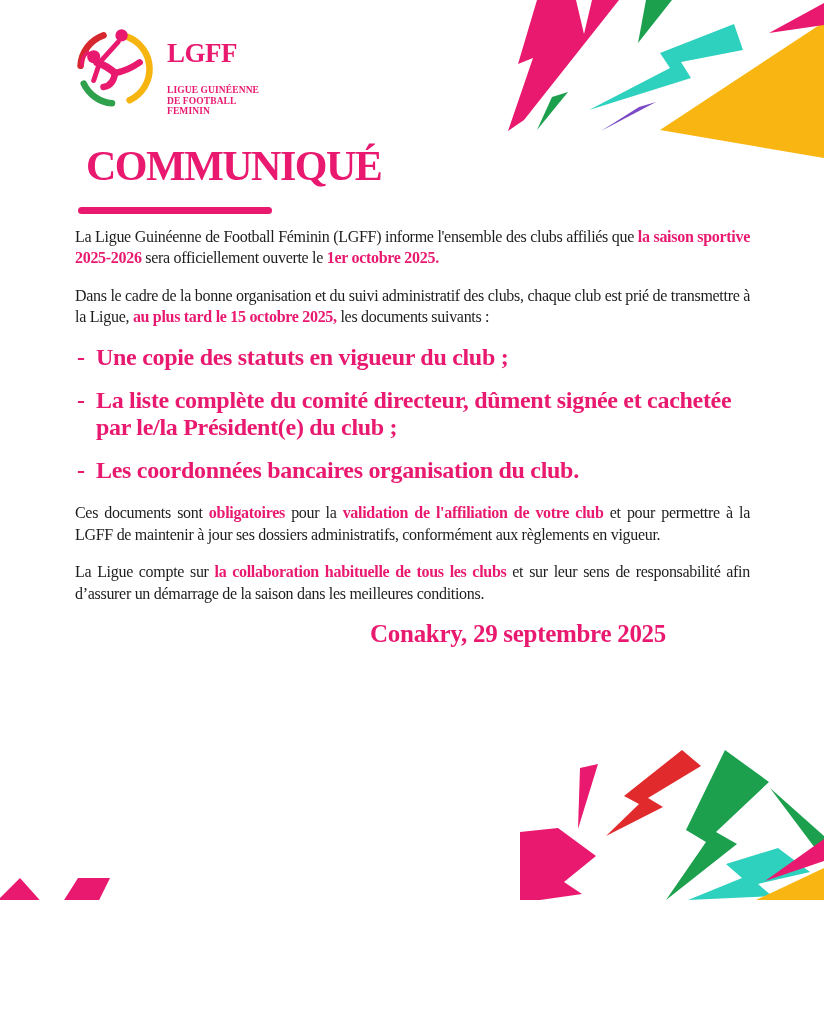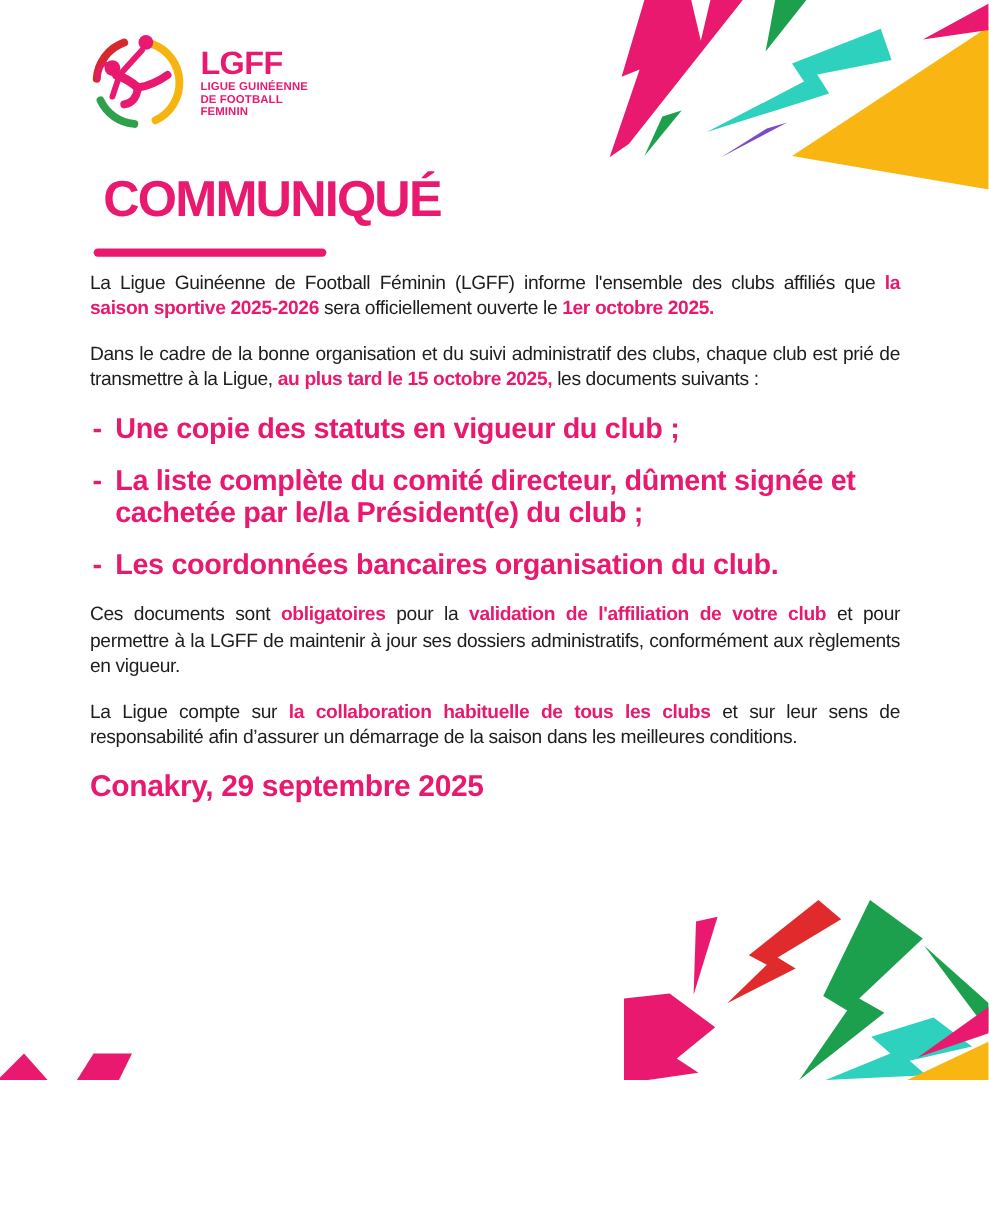--- a/index.html
+++ b/index.html
@@ -7,49 +7,49 @@
     --red:#E02A2C;
     --green:#1CA04E;
     --teal:#2ED0BE;
     --yellow:#F9B612;
     --purple:#7B4AC6;
     --ink:#1D1D1D;
   }
   html,body{margin:0;padding:0;background:#fff;}
   .page{
     position:relative;width:824px;height:900px;overflow:hidden;background:#fff;
-    font-family:Liberation Sans, sans-serif;color:var(--ink);
+    font-family:Liberation Serif, serif;color:var(--ink);
   }
   .deco{position:absolute;pointer-events:none;}
   .fill-pink{fill:var(--pink);} .fill-red{fill:var(--red);} .fill-green{fill:var(--green);}
   .fill-teal{fill:var(--teal);} .fill-yellow{fill:var(--yellow);} .fill-purple{fill:var(--purple);}
 
   
   .emblem{position:absolute;left:74px;top:27px;width:82px;height:84px;}
   .logo-text{position:absolute;left:167px;top:40px;color:var(--pink);}
   .logo-acronym{font-size:27px;font-weight:bold;letter-spacing:-0.5px;line-height:26px;}
-  .logo-name{margin-top:2px;font-size:9.5px;font-weight:bold;line-height:10.5px;letter-spacing:0.1px;}
+  .logo-name{margin-top:19px;font-size:9.5px;font-weight:bold;line-height:10.5px;letter-spacing:0.1px;}
 
   
   .title{position:absolute;left:72px;top:129px;margin:14px;color:var(--pink);
          font-size:42px;font-weight:bold;letter-spacing:-1.5px;line-height:1.1;}
   .title-underline{position:absolute;left:78px;top:207px;width:194px;height:7px;
          border-radius:4px;background:var(--pink);}
 
   
   .content{position:absolute;left:75px;right:74px;top:226px;}
   .para{font-size:16px;line-height:1.34;margin:0 0 16px;text-align:justify;
         text-align-last:left;letter-spacing:-0.3px;}
   .hl{color:var(--pink);font-weight:bold;}
   .doc-list{list-style:none;margin:6px 0 18px;padding:0;}
   .doc-list li{position:relative;padding-left:21px;margin:0 0 16px;color:var(--pink);
         font-weight:bold;font-size:24px;line-height:1.13;letter-spacing:-0.3px;}
   .doc-list li::before{content:"-";position:absolute;left:2px;top:0;}
   .doc-list li:last-child{margin-bottom:0;}
-  .date-line{margin-top:6px;padding-right:84px;text-align:left;color:var(--pink);
+  .date-line{margin-top:6px;padding-right:84px;text-align:right;color:var(--pink);
         font-weight:bold;font-size:25px;letter-spacing:-0.3px;}
 </style>
 </head>
 <body>
 
 <div class="page">
 
   <svg class="deco" style="top:0;right:0;" width="336" height="210" viewBox="0 0 336 210">
     <path class="fill-pink" d="M49,0 L88,0 L96,34 L104,0 L131,0 L36,120 L20,131 L45,58 L30,64 Z"></path>
     <path class="fill-green" d="M158,0 L184,0 L150,43 Z"></path>

